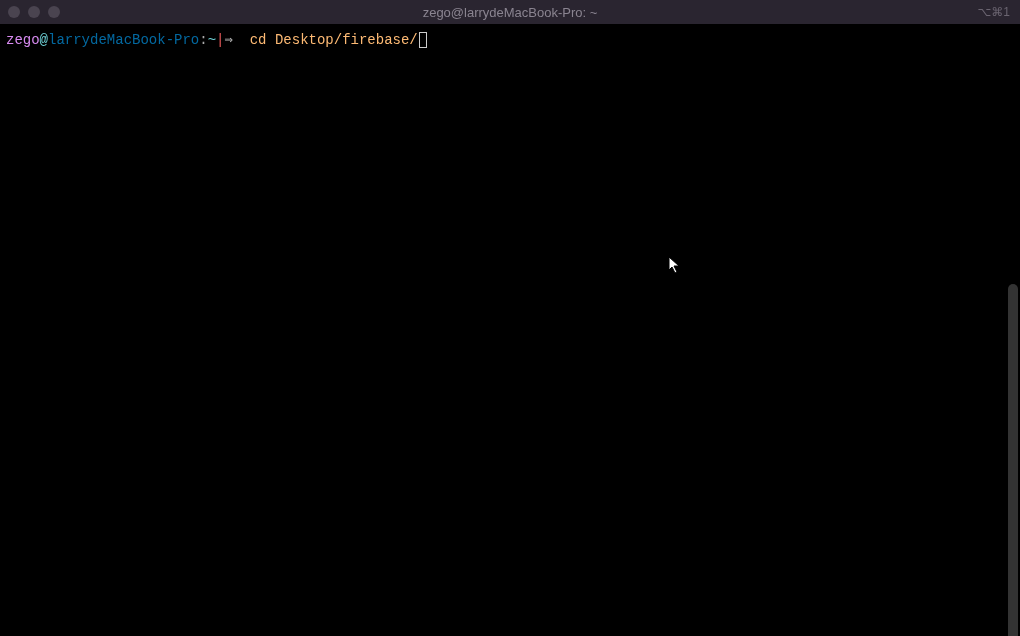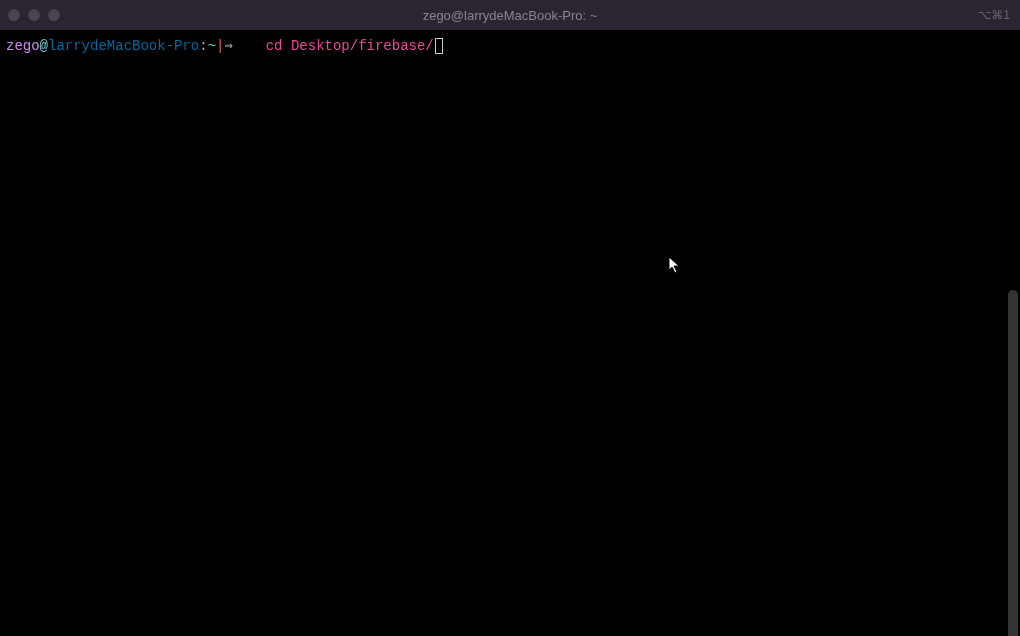--- a/index.html
+++ b/index.html
@@ -10,21 +10,21 @@
     body {
       width: 1020px;
       height: 636px;
       background: #000;
       font-family: Menlo, Monaco, "Courier New", monospace;
       font-size: 14px;
       overflow: hidden;
       position: relative;
     }
     .titlebar {
-      height: 30px;
+      height: 24px;
       background: #2a2530;
       display: flex;
       align-items: center;
       padding: 0 8px;
       position: relative;
     }
     .traffic-lights {
       display: flex;
       gap: 8px;
       align-items: center;
@@ -78,22 +78,22 @@
     .path {
       color: #6fd3d8;
     }
     .pipe {
       color: #e85a5a;
     }
     .arrow {
       color: #b8b8b8;
     }
     .command {
-      color: #ec4899;
-      margin-left: 16px;
+      color: #fdba74;
+      margin-left: 0;
     }
     .cursor-block {
       display: inline-block;
       width: 8px;
       height: 16px;
       border: 1px solid #ccc;
       margin-left: 1px;
       vertical-align: middle;
       position: relative;
       top: -1px;

